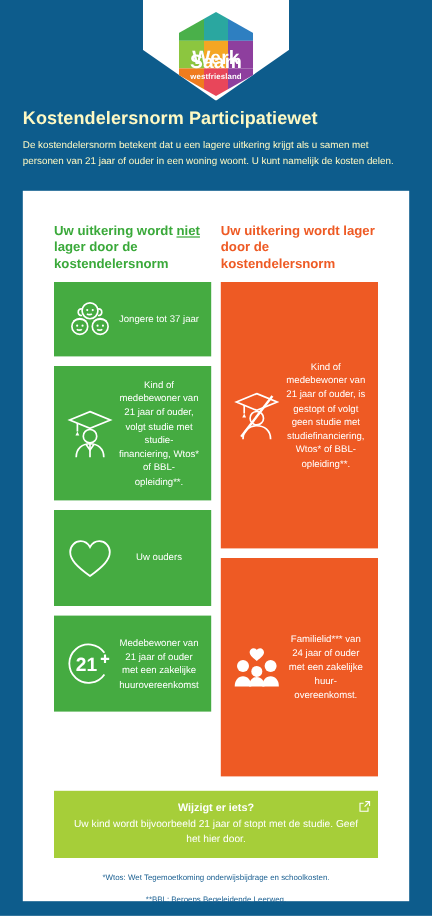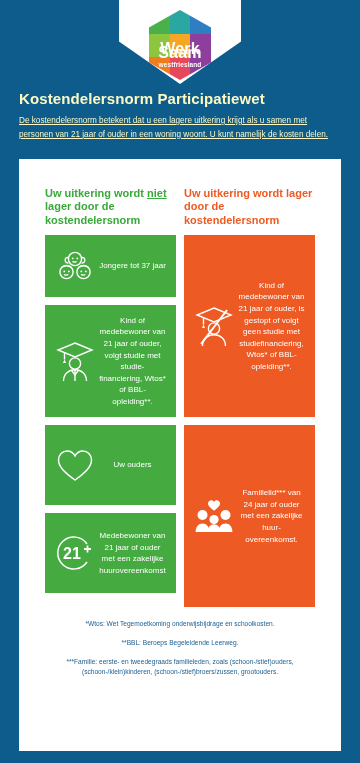--- a/index.html
+++ b/index.html
@@ -34,21 +34,21 @@
   .logo-word1 { top: 30px; font-size: 16px; }
   .logo-word2 { top: 34px; font-size: 16px; }
   .logo-word3 { top: 51px; font-size: 6.5px; letter-spacing: .1px; }
 
   
   .intro { padding: 0 19px; color: #fef9c3; }
   .intro-title {
     font-size: 15px; font-weight: bold; letter-spacing: .1px;
     margin-bottom: 7px;
   }
-  .intro-body { font-size: 8.2px; line-height: 1.65; text-decoration: underline; }
+  .intro-body { font-size: 8.2px; line-height: 1.65; }
 
   
   .panel {
     position: absolute; left: 19px; right: 19px;
     top: 159px; bottom: 12px;
     background: #ffffff;
     padding: 26px;
   }
 
   .cols { display: flex; gap: 8px; }
@@ -197,21 +197,21 @@
         </div>
         <div class="card-text">Medebewoner van 21 jaar of ouder met een zakelijke huurovereenkomst</div>
       </div>
     </div>
 
     <div class="col">
       <div class="col-head orange">
         <span>Uw uitkering wordt lager door de kostendelersnorm</span>
       </div>
 
-      <div class="card orange" style="height:182px">
+      <div class="card orange" style="height:222px">
         <div class="card-icon">
           <svg width="40" height="44" viewBox="0 0 40 44" fill="none" stroke="#ffffff" stroke-width="1.4">
             <path d="M20 4 L37 11 L20 18 L3 11 Z"></path>
             <path d="M9.5 13.6 V20.5"></path>
             <path d="M9.5 20.5 l-1.6 3.4 h3.2 Z" fill="#ffffff" stroke="none"></path>
             <circle cx="20" cy="24.5" r="5.6"></circle>
             <path d="M8.5 42 c0-7.2 5.2-11.2 11.5-11.2 S31.5 34.8 31.5 42"></path>
             <path d="M33 6 L7 40" stroke-width="2"></path>
           </svg>
         </div>
@@ -229,20 +229,31 @@
             <circle cx="20" cy="21.5" r="4.6"></circle>
             <path d="M13.6 34 c0-4.8 2.8-7.8 6.4-7.8 s6.4 3 6.4 7.8 Z"></path>
           </svg>
         </div>
         <div class="card-text">Familielid*** van 24 jaar of ouder met een zakelijke huur-overeenkomst.</div>
       </div>
     </div>
 
   </div>
 
+  <div class="banner">
+    <span class="banner-link">
+      <svg width="10" height="10" viewBox="0 0 12 12" fill="none" stroke="#ffffff" stroke-width="1.1">
+        <path d="M6.5 1.2 H10.8 V5.5"></path>
+        <path d="M10.8 1.2 L5.8 6.2"></path>
+        <path d="M9.2 7.2 V10.8 H1.2 V2.8 H4.8"></path>
+      </svg>
+    </span>
+    <div class="banner-title">Wijzigt er iets?</div>
+    <div class="banner-body">Uw kind wordt bijvoorbeeld 21 jaar of stopt met de studie. Geef het hier door.</div>
+  </div>
 
   <div class="notes">
     <div class="note">*Wtos: Wet Tegemoetkoming onderwijsbijdrage en schoolkosten.</div>
     <div class="note">**BBL: Beroeps Begeleidende Leerweg.</div>
     <div class="note">***Familie: eerste- en tweedegraads familieleden, zoals (schoon-/stief)ouders, (schoon-/klein)kinderen, (schoon-/stief)broers/zussen, grootouders.</div>
   </div>
 
 </div>
 
 </body></html>

